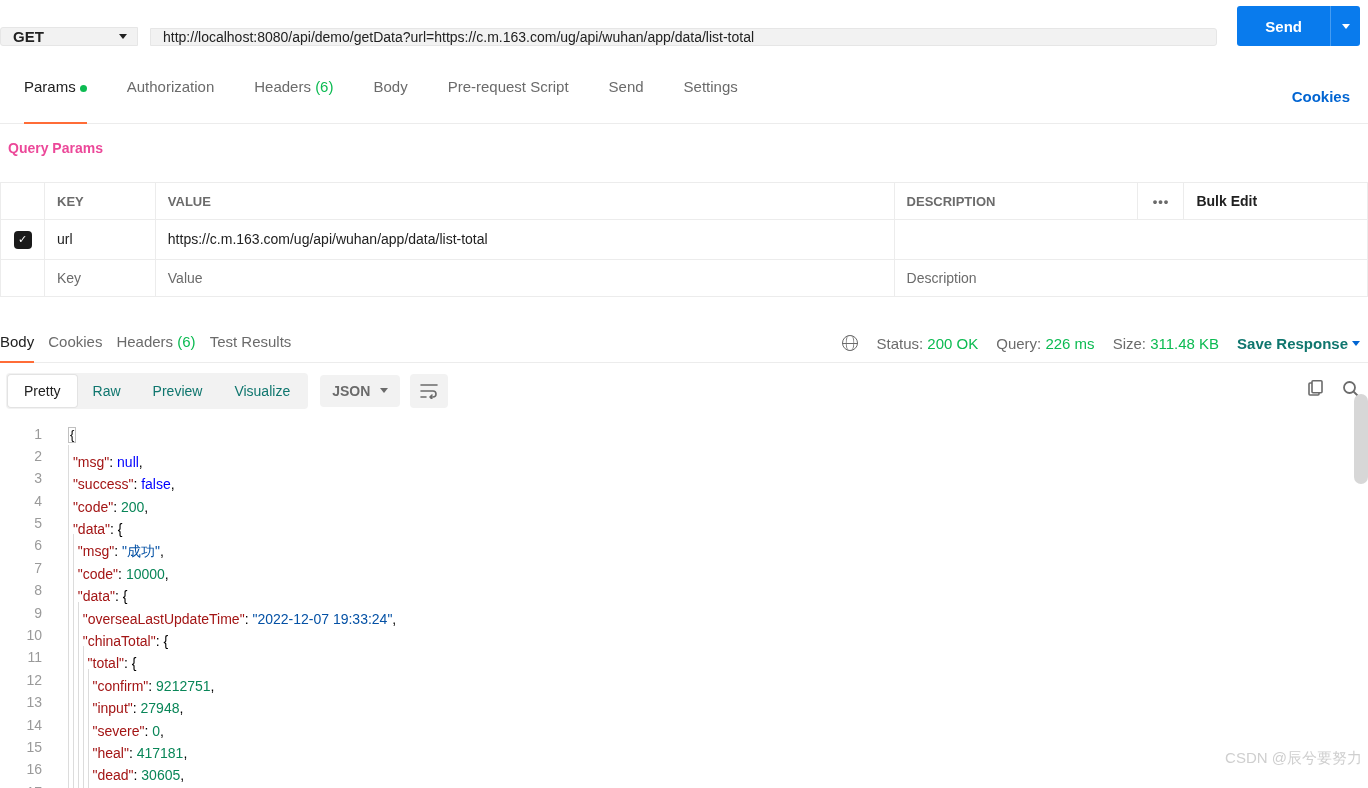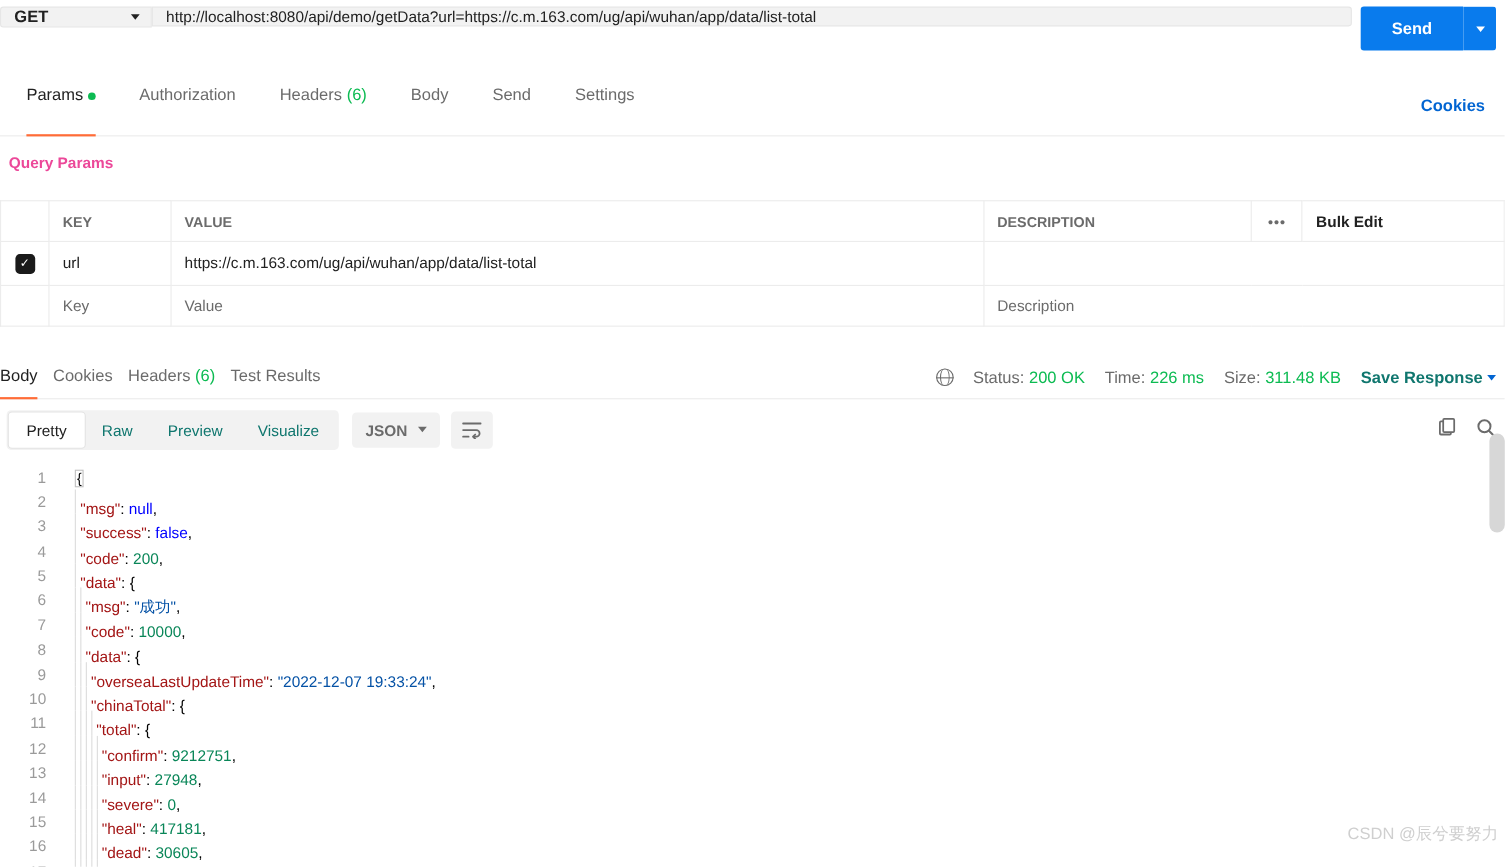--- a/index.html
+++ b/index.html
@@ -1,19 +1,19 @@
 <!DOCTYPE html>
 <html><head>
 <meta charset="utf-8">
 <style>
   * { box-sizing: border-box; margin: 0; padding: 0; font-family: -apple-system, BlinkMacSystemFont, "Segoe UI", Helvetica, Arial, sans-serif; }
   body { font-size: 13px; color: #212121; background: #fff; overflow: hidden; height: 788px; width: 1368px; }
 
   
-  .req-bar { display: flex; gap: 8px; padding: 6px 8px 4px 0; align-items: flex-start; }
+  .req-bar { display: flex; gap: 20px; padding: 6px 8px 4px 0; align-items: flex-end; }
   .method-box { display:flex; align-items:center; justify-content:space-between; width:138px; background:#f2f2f2; border:1px solid #e6e6e6; padding:0 10px 0 12px; font-weight:600; font-size:15px; color:#212121; border-radius:3px 0 0 3px; margin-right:-8px;}
   .url-input { flex:1; border:1px solid #e6e6e6; background:#f2f2f2; padding:0 12px; font-size:14px; color:#212121; border-radius:0 3px 3px 0;}
   .url-input span { font-family: inherit; }
   .send-btn-wrap { display:flex; }
   .send-btn { background:#097bed; color:#fff; border:none; font-size:15px; font-weight:600; padding:0 28px; border-radius:3px 0 0 3px; height:40px; cursor:pointer;}
   .send-caret { background:#097bed; color:#fff; width:30px; display:flex; align-items:center; justify-content:center; border-left:1px solid rgba(255,255,255,.25); border-radius:0 3px 3px 0; cursor:pointer; height:40px;}
 
   
   .req-tabs { display:flex; align-items:center; padding:20px 8px 0 4px; border-bottom:1px solid #ececec; position:relative; }
   .req-tab { padding:8px 0 28px 0; margin:0 20px; font-size:15px; color:#6b6b6b; cursor:pointer; position:relative; white-space:nowrap;}
@@ -94,20 +94,21 @@
         <span class="chev" style="border-top-color:#fff"></span>
       </div>
   </div>
 </div>
 
 <div class="req-tabs">
   <div class="req-tab active"><span>Params</span><span class="dot-green"></span></div>
   <div class="req-tab">Authorization</div>
   <div class="req-tab"><span>Headers</span> <span class="count-green">(6)</span></div>
   <div class="req-tab">Body</div>
+  <div class="req-tab">Pre-request Script</div>
   <div class="req-tab">Send</div>
   <div class="req-tab">Settings</div>
   <div class="cookies-link">Cookies</div>
 </div>
 
 <div class="qp-label">Query Params</div>
 <table class="params">
   <tbody>
       <tr>
     <th class="col-chk"></th>
@@ -133,21 +134,21 @@
   </table>
 
 <div class="resp-tabs">
   <div class="resp-tab active">Body</div>
   <div class="resp-tab">Cookies</div>
   <div class="resp-tab"><span>Headers</span> <span class="count-green">(6)</span></div>
   <div class="resp-tab">Test Results</div>
   <div class="resp-right">
     <span class="globe-icon"></span>
     <span><span>Status:</span> <span class="stat-green">200 OK</span></span>
-    <span><span>Time:</span> <span class="stat-green">226 ms</span></span>
+    <span><span>Query:</span> <span class="stat-green">226 ms</span></span>
     <span><span>Size:</span> <span class="stat-green">311.48 KB</span></span>
     <span class="save-resp">
         <span>Save Response</span> 
         <span class="chev" style="border-top-color:#0265d2"></span>
       </span>
   </div>
 </div>
 
 <div class="view-bar">
   <div class="seg">

